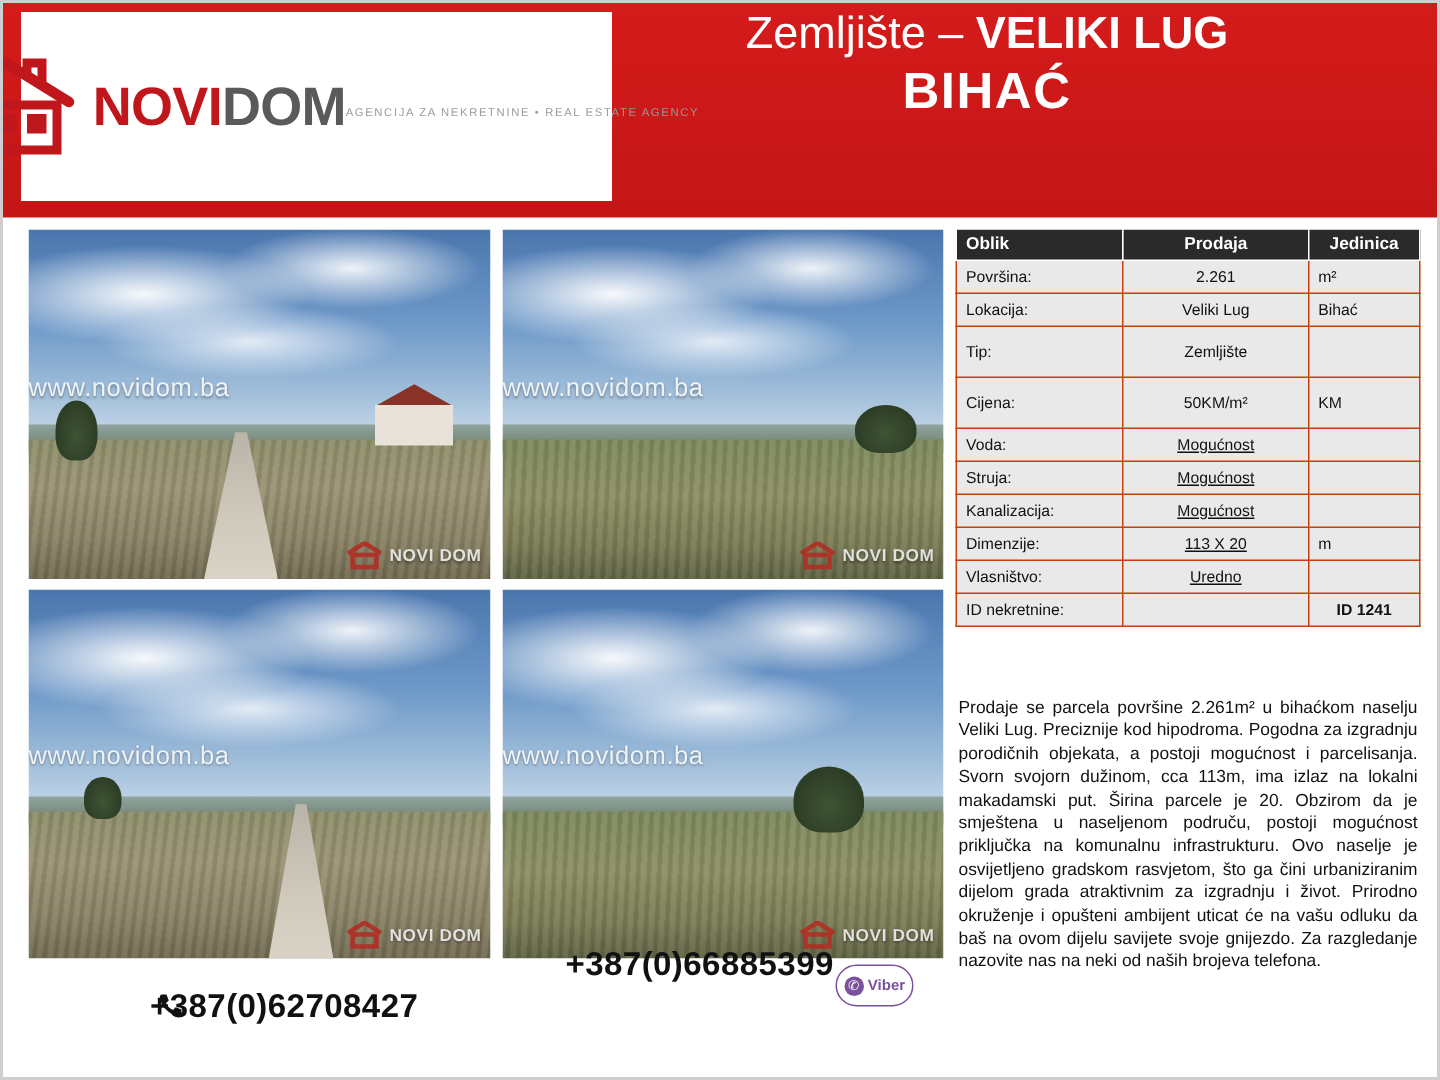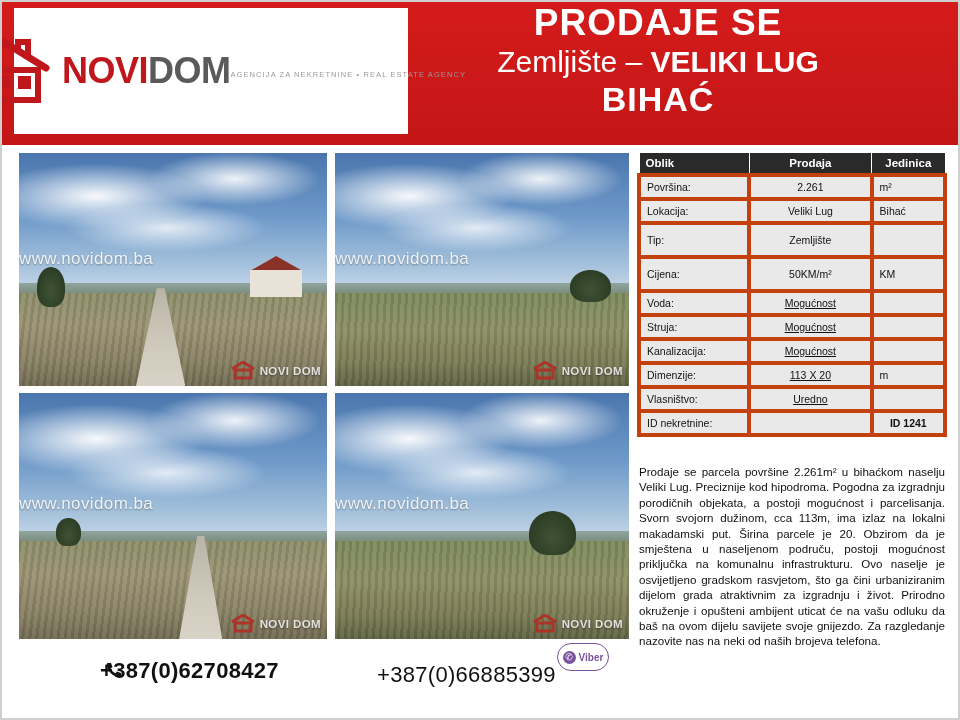--- a/index.html
+++ b/index.html
@@ -214,21 +214,21 @@
     background: #2a2a2a;
     color: #ffffff;
     font-size: 11.5px;
     font-weight: bold;
     padding: 4px 6px;
     border: 1px solid #ffffff;
     text-align: left;
   }
   table.spec th.c { text-align: center; }
   table.spec td {
-    border: 4px solid #c2410c;
+    border: 1px solid #c2410c;
     padding: 4px 6px;
     background: #e9e9e9;
     height: 22px;
   }
   table.spec td.label { width: 36%; font-weight: normal; }
   table.spec td.val { width: 40%; text-align: center; }
   table.spec td.val.left { text-align: center; text-decoration: underline; }
   table.spec td.unit { width: 24%; }
   table.spec tr.tall td { height: 34px; }
   table.spec td.idval { font-weight: bold; text-align: center; }
@@ -258,23 +258,23 @@
   .phone-icon {
     position: absolute;
     left: 104px;
     top: 660px;
     font-size: 20px;
     color: #111;
   }
   .phone2 {
     position: absolute;
     left: 377px;
-    top: 662px;
+    top: 630px;
     font-size: 22px;
-    font-weight: normal;
+    font-weight: bold;
     color: #111;
     letter-spacing: 0.3px;
   }
   .viber {
     position: absolute;
     left: 557px;
     top: 643px;
     width: 52px;
     height: 28px;
     background: #ffffff;
@@ -327,21 +327,20 @@
         </svg>
       </div>
       <div class="logo-text">
         <span class="red">NOVI</span><span>DOM</span>
       </div>
     </div>
     <div class="logo-sub">AGENCIJA ZA NEKRETNINE • REAL ESTATE AGENCY</div>
   </div>
 
   <div class="title-block">
-    <div class="title-1">PRODAJE SE</div>
     <div class="title-2"><span>Zemljište – </span><b>VELIKI LUG</b></div>
     <div class="title-3">BIHAĆ</div>
   </div>
 </div>
 
 <div class="photo" style="left:18px; top:152px; width:310px; height:235px;">
   <div class="sky"></div>
   <div class="horizon"></div>
   <div class="ground"></div>
   <div class="road"></div>

